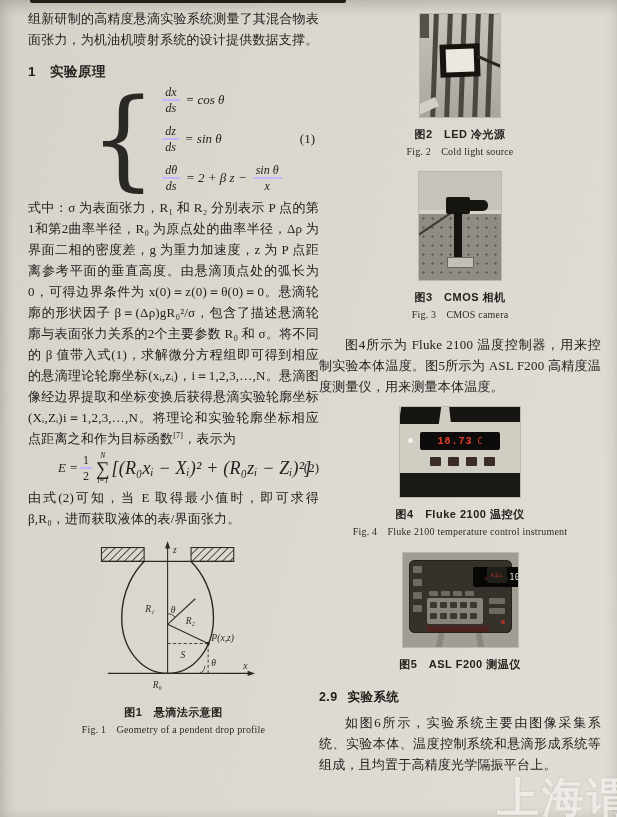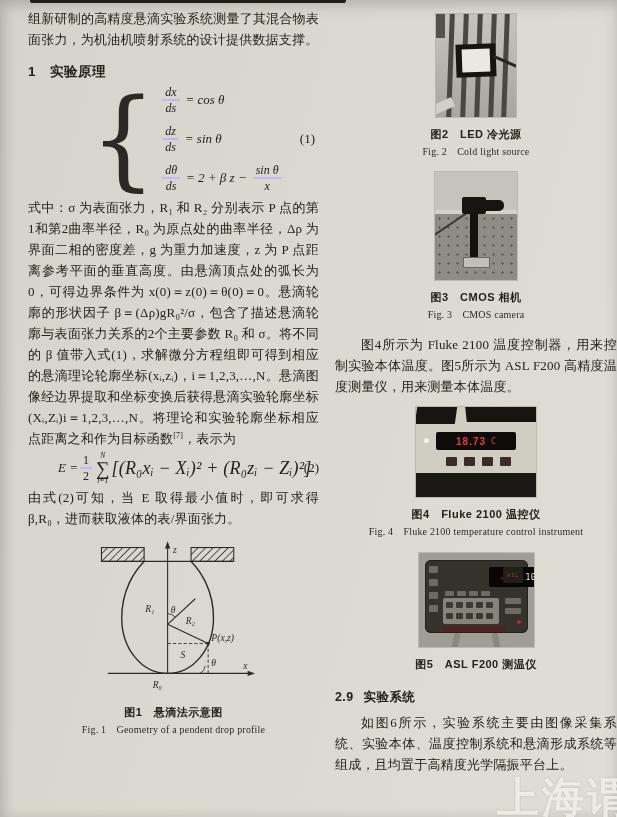--- a/index.html
+++ b/index.html
@@ -7,21 +7,21 @@
     width:617px;height:817px;position:relative;overflow:hidden;
     background:linear-gradient(105deg,#d6d3cb 0%,#dbd8d0 45%,#e0ddd5 100%);
     font-family:"Liberation Serif","DejaVu Serif",serif;
     color:#23221f;
   }
   .vignette{position:absolute;inset:0;pointer-events:none;
     box-shadow:inset 0 6px 14px rgba(60,55,45,.18), inset 6px 0 12px rgba(60,55,45,.10);}
   .topstrip{position:absolute;left:30px;top:0;width:316px;height:3px;background:#1c1b18;border-radius:0 0 2px 2px;}
 
   .col-left{position:absolute;left:28px;top:8px;width:291px;}
-  .col-right{position:absolute;left:335px;top:8px;width:282px;}
+  .col-right{position:absolute;left:319px;top:8px;width:282px;}
 
   p.body{font-size:13px;line-height:21px;text-align:justify;margin:0;letter-spacing:.2px;}
   p.indent{text-indent:2em;}
   sup.ref{font-size:8px;vertical-align:super;line-height:0;}
 
   h3.sec{font-family:"Liberation Sans","DejaVu Sans",sans-serif;font-weight:bold;
     font-size:13.5px;margin:0;letter-spacing:.5px;}
   h3.sec .secnum{margin-right:14px;}
   h4.subsec{font-family:"Liberation Sans","DejaVu Sans",sans-serif;font-weight:bold;
     font-size:12.5px;margin:0;letter-spacing:.4px;}
@@ -74,21 +74,21 @@
   .photo3 .post{position:absolute;left:35px;top:41px;width:8px;height:46px;background:#14120d;}
   .photo3 .base{position:absolute;left:28px;top:85px;width:25px;height:9px;background:#c2bfb6;border:1px solid #6a675f;}
   .photo3 .rod{position:absolute;left:-6px;top:48px;width:52px;height:2px;background:#3a3831;transform:rotate(-34deg);}
 
   
   .photo4{width:120px;height:90px;background:#d0cdc3;}
   .photo4 .topl{position:absolute;left:0;top:0;width:40px;height:17px;background:#161511;transform:skewX(-8deg);}
   .photo4 .topr{position:absolute;left:50px;top:0;width:72px;height:15px;background:#161511;transform:skewX(6deg);}
   .photo4 .disp{position:absolute;left:20px;top:25px;width:80px;height:18px;background:#0d0c0a;border-radius:2px;
     display:flex;align-items:center;justify-content:center;gap:5px;}
-  .photo4 .digits{color:#e8402c;font-family:Liberation Sans, sans-serif;font-size:10px;font-weight:bold;letter-spacing:1px;}
+  .photo4 .digits{color:#e8402c;font-family:Liberation Mono, monospace;font-size:10px;font-weight:bold;letter-spacing:1px;}
   .photo4 .dunit{color:#e8402c;font-family:"DejaVu Sans Mono",monospace;font-size:8px;}
   .photo4 .led{position:absolute;left:8px;top:31px;width:5px;height:5px;border-radius:50%;background:#f4f2ea;}
   .photo4 .btn{position:absolute;top:50px;width:11px;height:9px;background:#3c2b27;border-radius:1px;}
   .photo4 .bottom{position:absolute;left:0;top:66px;width:120px;height:24px;background:#191814;}
 
   
   .photo5{width:115px;height:94px;background:#a09d94;}
   .photo5 .leg{position:absolute;bottom:-2px;width:6px;height:16px;background:#8a877e;}
   .photo5 .dev5{position:absolute;left:6px;top:7px;width:103px;height:73px;background:#34322b;border-radius:6px;
     box-shadow:inset 0 0 0 1px #23211b;}

